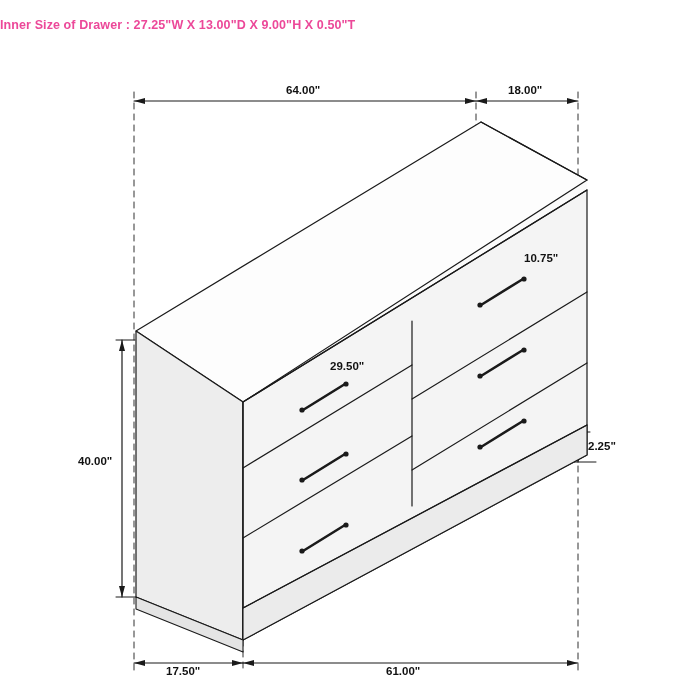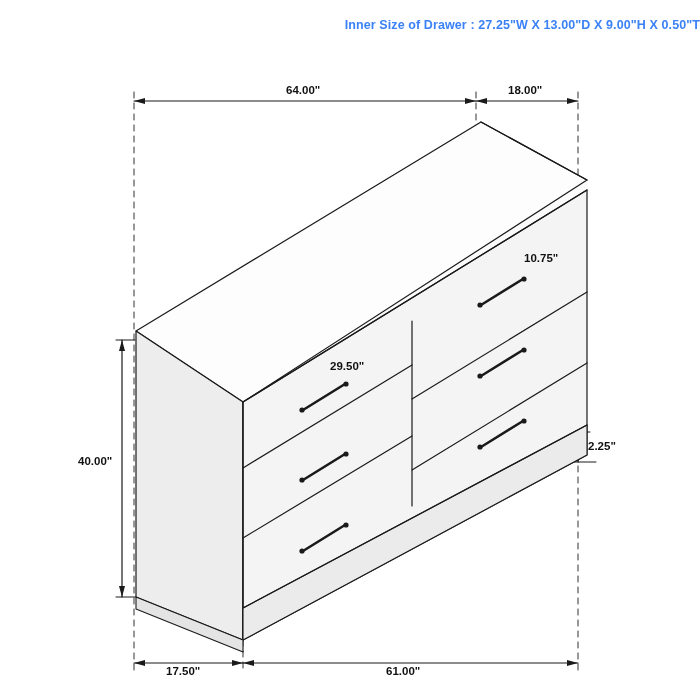--- a/index.html
+++ b/index.html
@@ -18,25 +18,25 @@
   #stage {
     position: relative;
     width: 700px;
     height: 700px;
   }
   .title {
     position: absolute;
     top: 18px;
     left: 0;
     width: 700px;
-    text-align: right;
+    text-align: left;
     font-size: 12.5px;
     font-weight: bold;
     letter-spacing: 0.1px;
-    color: #3b82f6;
+    color: #ec4899;
   }
   svg.diagram {
     position: absolute;
     top: 0;
     left: 0;
     width: 700px;
     height: 700px;
   }
   .dimtext {
     position: absolute;

